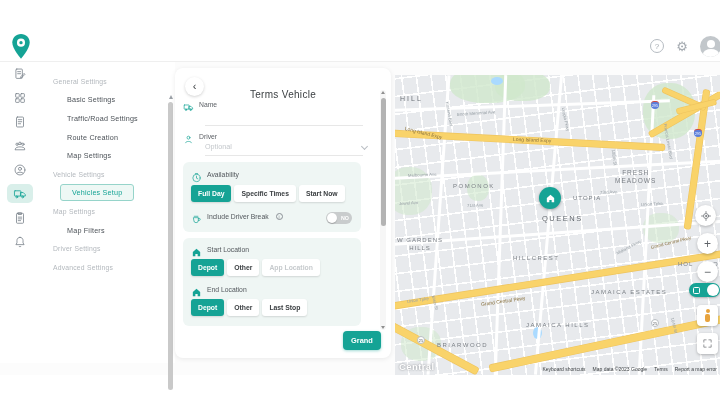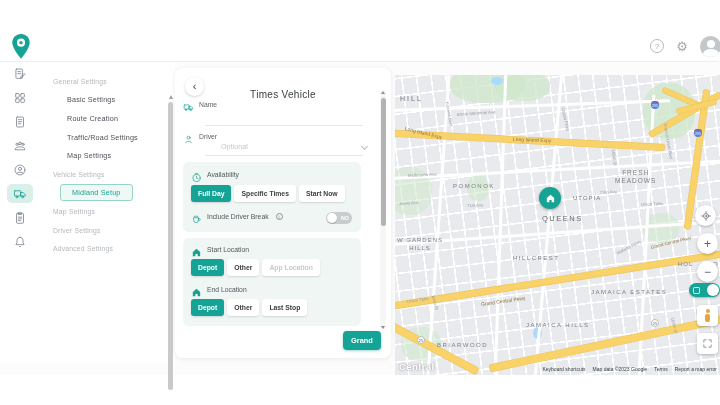--- a/index.html
+++ b/index.html
@@ -182,83 +182,86 @@
 
         <div class="nav-row header">
           <span class="lbl">General Settings</span>
         </div>
 
         <div class="nav-row item">
           <span class="lbl">Basic Settings</span>
         </div>
 
         <div class="nav-row item">
+          <span class="lbl">Traffic/Road Settings</span>
+        </div>
+
+        <div class="nav-row item">
           <span class="lbl">Route Creation</span>
-        </div>
-
-        <div class="nav-row item">
-          <span class="lbl">Traffic/Road Settings</span>
         </div>
 
         <div class="nav-row item">
           <span class="lbl">Map Settings</span>
         </div>
 
         <div class="nav-row header">
           <span class="lbl">Vehicle Settings</span>
         </div>
 
         <div class="nav-row active">
-          <span class="lbl">Midland Setup</span>
+          <span class="lbl">Vehicles Setup</span>
         </div>
 
 
 
         <div class="nav-row header">
           <span class="lbl">Map Settings</span>
         </div>
 
+        <div class="nav-row item">
+          <span class="lbl">Map Filters</span>
+        </div>
 
 
         <div class="nav-row header">
           <span class="lbl">Driver Settings</span>
         </div>
 
 
 
         <div class="nav-row header">
           <span class="lbl">Advanced Settings</span>
         </div>
       </div>
 
     <div class="panel">
       <div class="back-btn">
           <span>‹</span>
         </div>
-      <div class="p-title">Times Vehicle</div>
+      <div class="p-title">Terms Vehicle</div>
 
       <div class="f-row" style="top:31px;">
         <span class="f-ico"><svg viewBox="0 0 24 24">
               <rect x="2.5" y="6.5" width="11" height="9" rx="1"></rect>
               <path d="M13.5 9.5h4l3.5 3.5v2.5h-7.5z"></path>
               <circle cx="6.5" cy="17" r="1.6"></circle>
               <circle cx="16.5" cy="17" r="1.6"></circle>
             </svg></span>
         <span class="f-lbl">Name</span>
       </div>
       <input class="uline" style="top: 48px;" value="">
 
       <div class="f-row" style="top:63px;">
         <span class="f-ico"><svg viewBox="0 0 24 24">
               <circle cx="12" cy="8" r="3.2"></circle>
               <path d="M5.5 19c.8-4 12.2-4 13 0"></path>
             </svg></span>
         <span class="f-lbl">Driver</span>
       </div>
-      <div class="ph" style="top:74px;margin-left:16px;">Optional</div>
+      <div class="ph" style="top:74px;">Optional</div>
       <div class="chev" style="top:76px;"></div>
       <div class="uline" style="top:78px;"></div>
 
       <div class="card" style="top:94px;height:70px;">
         <div class="f-row" style="top:7px;position:absolute;">
           <span class="f-ico"><svg viewBox="0 0 24 24">
                 <circle cx="12" cy="13" r="8"></circle>
                 <path d="M12 9v4.5l3 1.5M9.5 3.5h5"></path>
               </svg></span>
           <span class="f-lbl" style="color:#52575c;">Availability</span>

